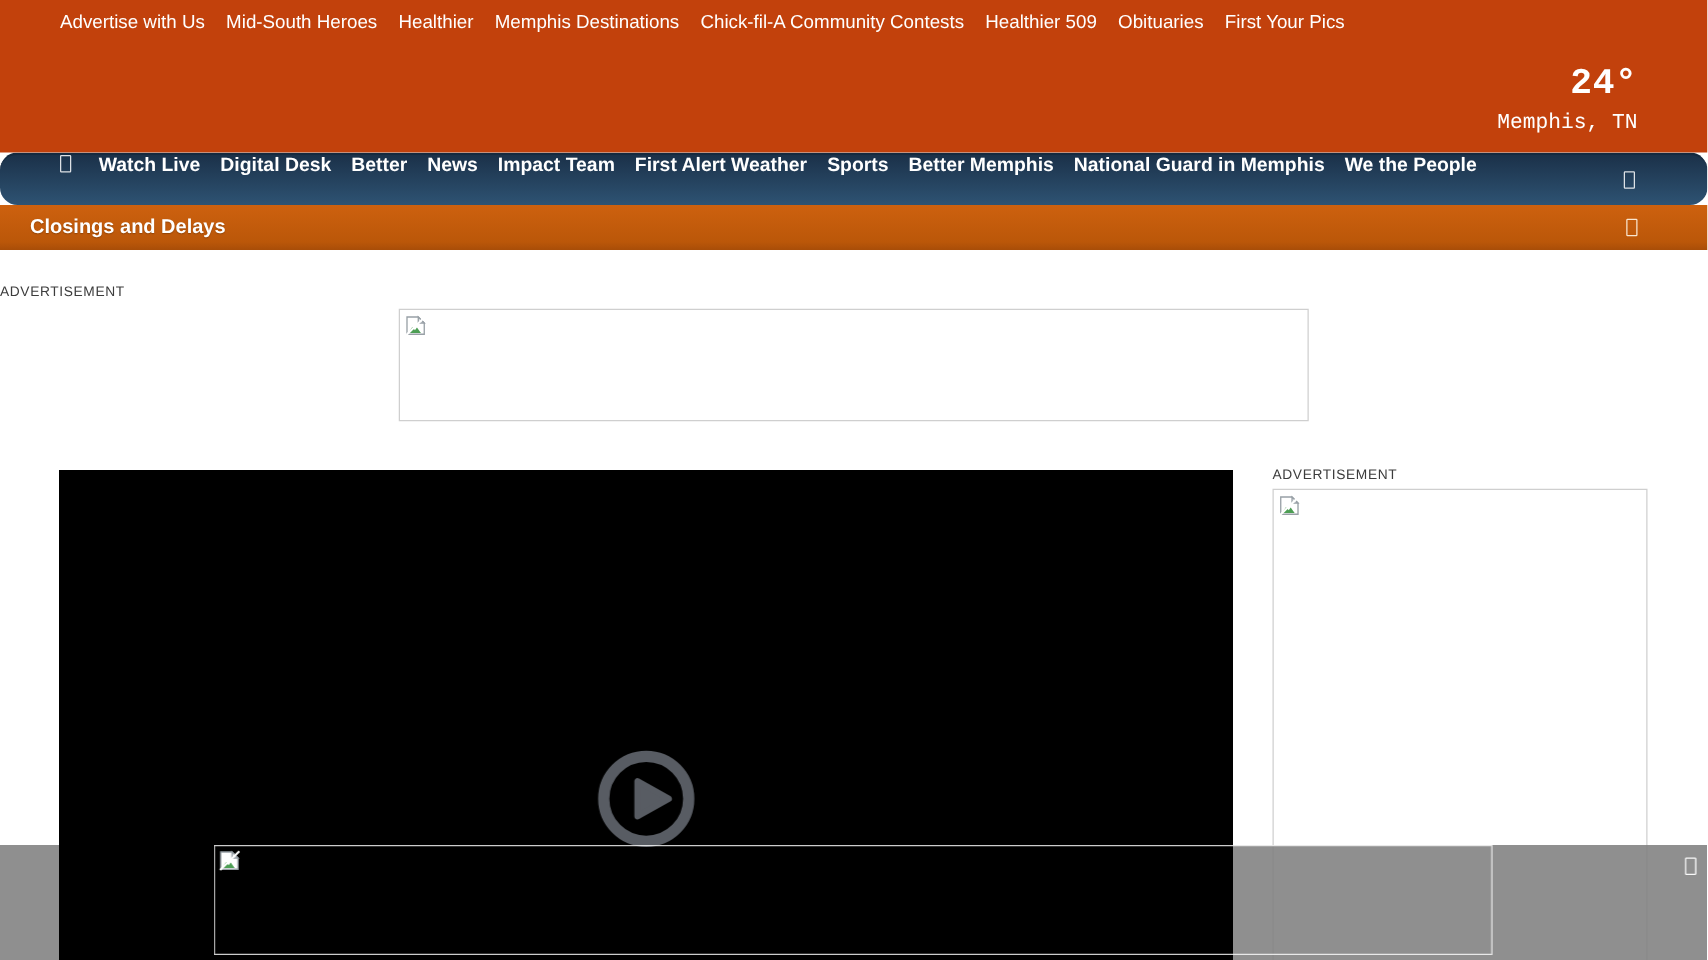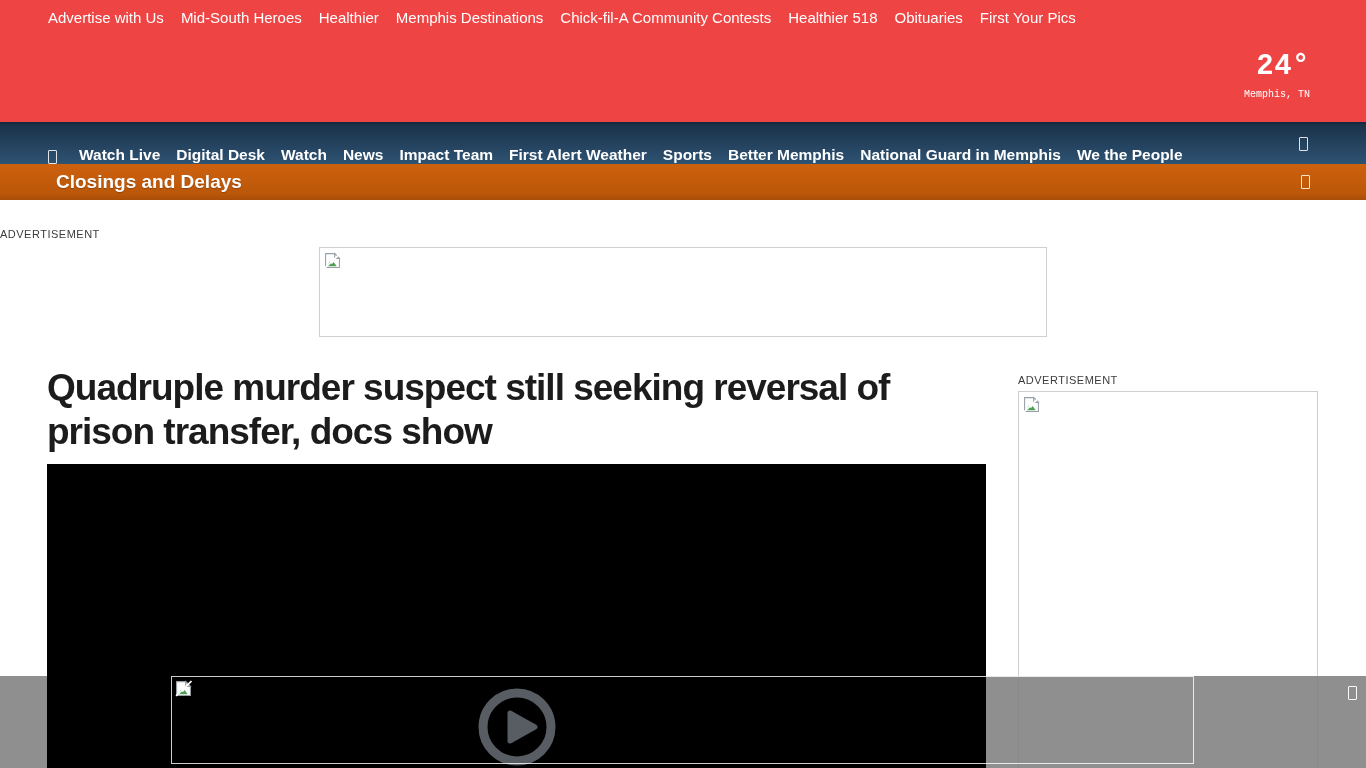--- a/index.html
+++ b/index.html
@@ -3,49 +3,49 @@
 <meta charset="utf-8">
 <style>
   * { box-sizing: border-box; }
   html,body { margin:0; padding:0; }
   body {
     width:1366px; height:768px; overflow:hidden; position:relative;
     background:#ffffff; font-family:"Liberation Sans", sans-serif;
   }
 
   
-  .topbar { height:122px; background:#ef4444; position:relative; }
+  .topbar { height:122px; background:#c2410c; position:relative; }
   .topbar-links { display:flex; gap:17px; list-style:none; margin:0; padding:9px 0 0 48px; }
   .topbar-links li { color:#ffffff; font-size:15px; white-space:nowrap; cursor:pointer; }
   .weather { position:absolute; top:52px; right:56px; text-align:right; color:#ffffff;font-family:Liberation Mono, monospace; }
   .weather .temp { font-size:29px; font-weight:bold; letter-spacing:.5px; line-height:30px; }
-  .weather .loc  { font-size:10px; margin-top:7px; }
+  .weather .loc  { font-size:17px; margin-top:7px; }
 
   
   .mainnav {
-    height:42px; display:flex; align-items:flex-end; gap:16px; padding-left:48px;
+    height:42px; display:flex; align-items:flex-start; gap:16px; padding-left:48px;
     background:linear-gradient(180deg,#1b3149 0%, #2e5373 100%);
-    border-top:2px solid #142a40; position:relative;
+    border-top:2px solid #142a40; position:relative;border-radius:14px;
   }
   .mainnav .nav-item { color:#ffffff; font-size:15.5px; font-weight:bold; white-space:nowrap; cursor:pointer; }
   .nav-list { display:flex; gap:16px; list-style:none; margin:0; padding:0; }
   .tofu {
     display:inline-block; width:9px; height:14px;
     border:1.5px solid rgba(255,255,255,.85); border-radius:1px; vertical-align:middle;
   }
   .menu-tofu { margin-right:6px; }
   .search-tofu { position:absolute; right:58px; top:13px; }
 
   
   .alertbar {
     height:36px; display:flex; align-items:center; position:relative;
     background:linear-gradient(180deg,#cd610f 0%, #bb5709 82%, #a84d08 100%);
   }
   .alertbar .alert-label {
-    margin-left:56px; color:#ffffff; font-size:19px; font-weight:bold;
+    margin-left:24px; color:#ffffff; font-size:16px; font-weight:bold;
     text-shadow:0 1px 1px rgba(0,0,0,.25);
   }
   .alert-tofu { position:absolute; right:56px; top:11px; border-color:rgba(255,245,230,.9); }
 
   
   .ad-label {
     font-size:11px; color:#3c3c3c; letter-spacing:.5px; text-align:left;
     font-weight:normal;
   }
   .ad-top { margin-top:28px; }
@@ -99,41 +99,41 @@
       <li>Advertise with Us</li>
 
       <li>Mid-South Heroes</li>
 
       <li>Healthier</li>
 
       <li>Memphis Destinations</li>
 
       <li>Chick-fil-A Community Contests</li>
 
-      <li>Healthier 518</li>
+      <li>Healthier 509</li>
 
       <li>Obituaries</li>
 
       <li>First Your Pics</li>
     </ul>
   <div class="weather">
     <div class="temp">24°</div>
     <div class="loc">Memphis, TN</div>
   </div>
 </header>
 
 <nav class="mainnav">
   <span class="tofu menu-tofu"></span>
   <ul class="nav-list">
 
       <li class="nav-item">Watch Live</li>
 
       <li class="nav-item">Digital Desk</li>
 
-      <li class="nav-item">Watch</li>
+      <li class="nav-item">Better</li>
 
       <li class="nav-item">News</li>
 
       <li class="nav-item">Impact Team</li>
 
       <li class="nav-item">First Alert Weather</li>
 
       <li class="nav-item">Sports</li>
 
       <li class="nav-item">Better Memphis</li>
@@ -157,21 +157,20 @@
       <path fill="#ffffff" stroke="#98a0a6" stroke-width="1" d="M1.5 1.5h8.5l4.5 4.5v8.5h-13z"></path>
       <path fill="#e8eaed" stroke="#98a0a6" stroke-width="1" d="M10 1.5v4.5h4.5z"></path>
       <path fill="#4d9e54" d="M2.5 13.5l3-4.5 2 2.5 1.5-2 3 4z"></path>
       <path d="M1 15L15.5 1" stroke="#ffffff" stroke-width="1.6"></path>
     </svg>
   </div>
 </div>
 
 <main class="content">
   <article class="article">
-    <h1 class="headline">Quadruple murder suspect still seeking reversal of prison transfer, docs show</h1>
     <div class="video-player">
       <svg class="play-btn" viewBox="0 0 82 82">
         <circle cx="41" cy="41" r="34" fill="none" stroke="#585c63" stroke-width="9"></circle>
         <path d="M34 27 L34 55 L59 41 Z" fill="#585c63" stroke="#585c63" stroke-width="5" stroke-linejoin="round"></path>
       </svg>
     </div>
   </article>
 
   <aside class="sidebar">
     <div class="ad-label">ADVERTISEMENT</div>

